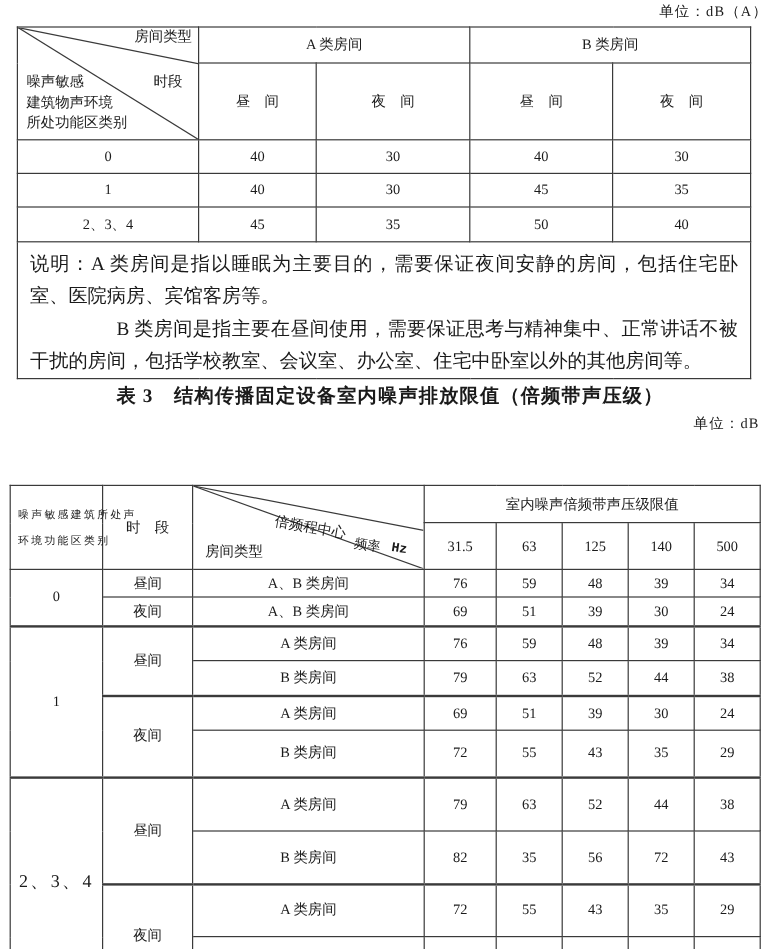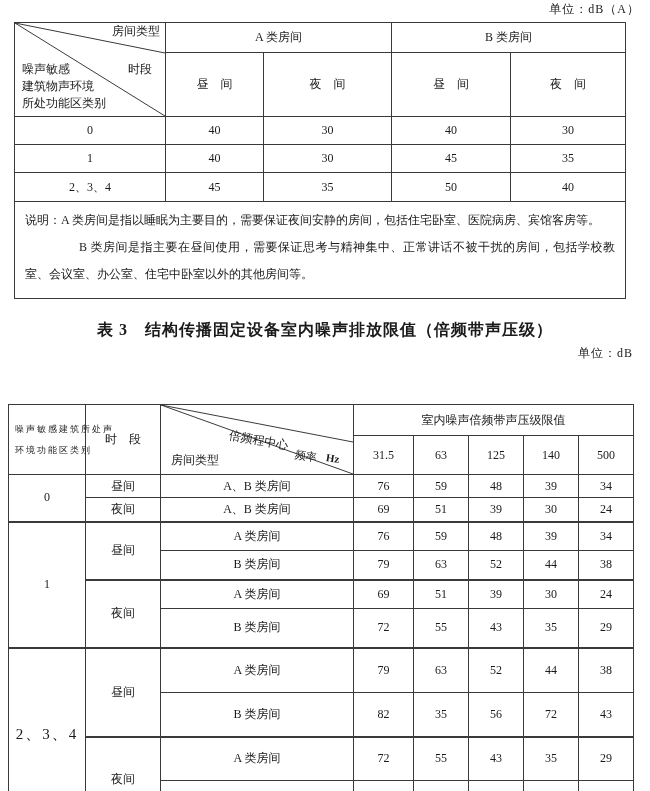--- a/index.html
+++ b/index.html
@@ -20,38 +20,38 @@
     text-align:center; font-weight:bold; font-size:16px; letter-spacing:1px;
   }
 
   table { border-collapse:collapse; table-layout:fixed; background:#fff; }
   td, th { border:1px solid #3a3a3a; text-align:center; vertical-align:middle;
            font-size:12px; font-weight:normal; padding:0; white-space:nowrap; }
 
   
   .tableA { position:absolute; top:22px; left:14px; width:612px; }
   .tableA .corner-cell { padding:0; }
-  .diag-wrap { position:relative; width:100%; overflow:hidden; }
+  .diag-wrap { position:relative; width:100%; overflow:hidden;font-family:Liberation Mono, monospace; }
   .diag-wrap svg { position:absolute; top:0; left:0; width:100%; height:100%; }
   .diag-txt { position:absolute; font-size:12px; line-height:13px; white-space:nowrap; }
 
   
   .table3 { position:absolute; top:368px; left:8px; width:625px;margin-top:36px; }
   .zone-hdr { font-size:9px; letter-spacing:2px; text-align:left; padding-left:6px;
               line-height:21px; white-space:nowrap; }
   .zone-big { font-size:15px; letter-spacing:2px; }
   .grp-sep td { border-top:2px solid #3a3a3a; }
   .sub-sep td { border-top:2px solid #3a3a3a; }
   .table3 tr.last td { border-bottom:2px solid #2a2a2a; }
   .rot { transform-origin:left center; }
 
   
   .note-cell { text-align:left; vertical-align:top; padding:5px 10px 0 10px;
                white-space:normal; }
-  .note-cell p { font-size:12px; line-height:27px; text-align:justify; }
+  .note-cell p { font-size:16px; line-height:27px; text-align:justify; }
   .note-cell p.indent { text-indent:4.5em; }
 </style>
 </head>
 <body>
 
 <div class="page">
 
   <div class="unit-label unit-top">单位：dB（A）</div>
 
   <table class="tableA">

